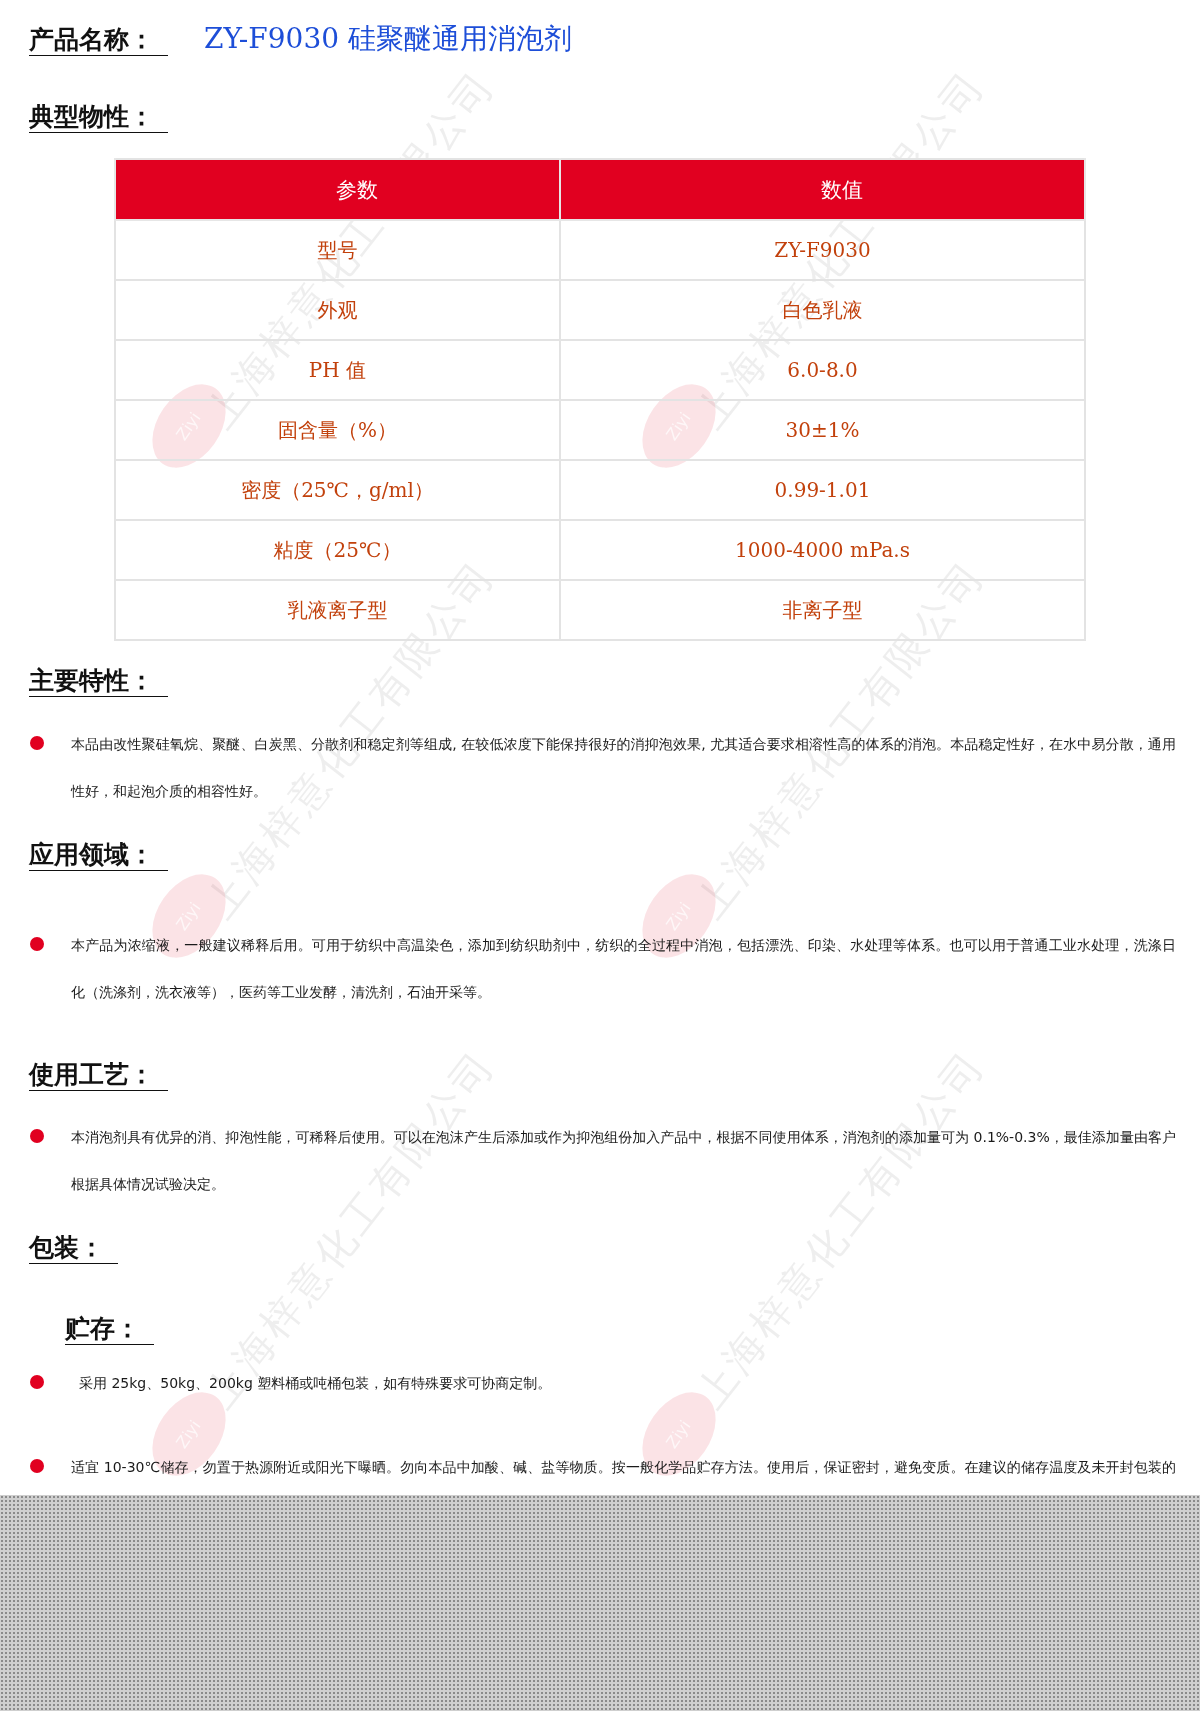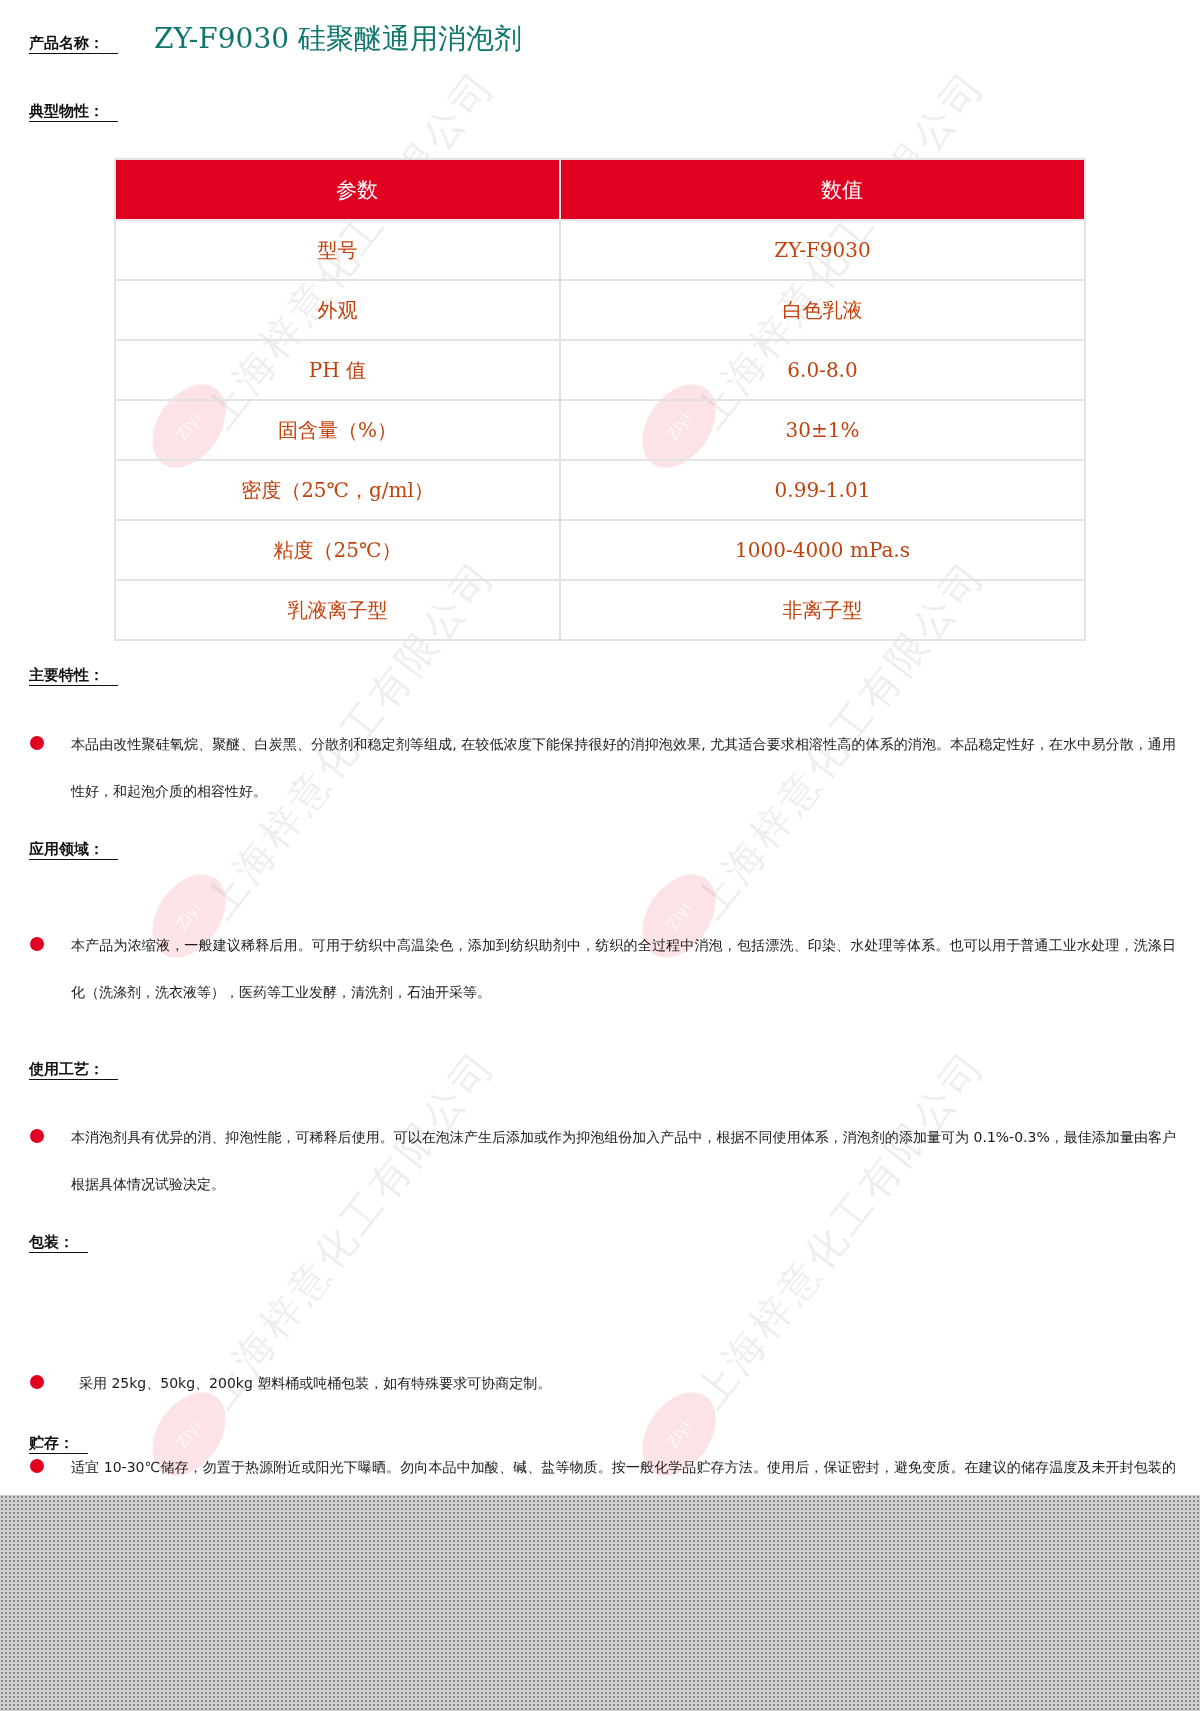--- a/index.html
+++ b/index.html
@@ -24,26 +24,26 @@
     display: flex; align-items: center; justify-content: center;
     font-family: "DejaVu Sans", sans-serif; font-size: 16px; color: rgba(255,255,255,0.7);
   }
   .wm-logo span { transform: rotate(-90deg); display: block; }
 
   .content { position: absolute; inset: 0; z-index: 1; }
 
   .title-row { position: absolute; left: 29px; top: 20px; display: flex; align-items: baseline; }
   .heading {
     font-family: "DejaVu Sans", "Liberation Sans", sans-serif;
-    font-size: 15px; font-weight: bold; color: #111;
+    font-size: 25px; font-weight: bold; color: #111;
     border-bottom: 1.5px solid #111; padding-right: 14px; display: inline-block;
     line-height: 1.25;
   }
   .product-name {
-    margin-left: 36px; font-size: 28px; color: #0f766e;
+    margin-left: 36px; font-size: 28px; color: #1d4ed8;
     font-family: "DejaVu Serif", "Liberation Serif", serif;
   }
   .abs { position: absolute; left: 29px; }
 
   table.spec {
     position: absolute; left: 114px; top: 158px; width: 972px;
     border-collapse: collapse; border: 2px solid #e3e3e3;
     font-size: 20px;
   }
   table.spec th {
@@ -180,21 +180,21 @@
     </div>
 
     <div class="abs" style="top:1232px;">
       <span class="heading">包装：</span>
     </div>
     <div class="bullet-para" style="top:1360px;gap:8px;">
       <span class="dot"></span>
       <div class="para">采用 25kg、50kg、200kg 塑料桶或吨桶包装，如有特殊要求可协商定制。</div>
     </div>
 
-    <div class="abs" style="top:1433px;">
+    <div class="abs" style="top:1313px;margin-left:36px;">
       <span class="heading">贮存：</span>
     </div>
     <div class="bullet-para" style="top:1444px;">
       <span class="dot"></span>
       <div class="para">适宜 10-30℃储存，勿置于热源附近或阳光下曝晒。勿向本品中加酸、碱、盐等物质。按一般化学品贮存方法。使用后，保证密封，避免变质。在建议的储存温度及未开封包装的条件下，自生产之日起，保质期</div>
     </div>
   </div>
 
   <div class="overlay"></div>
 </div>

